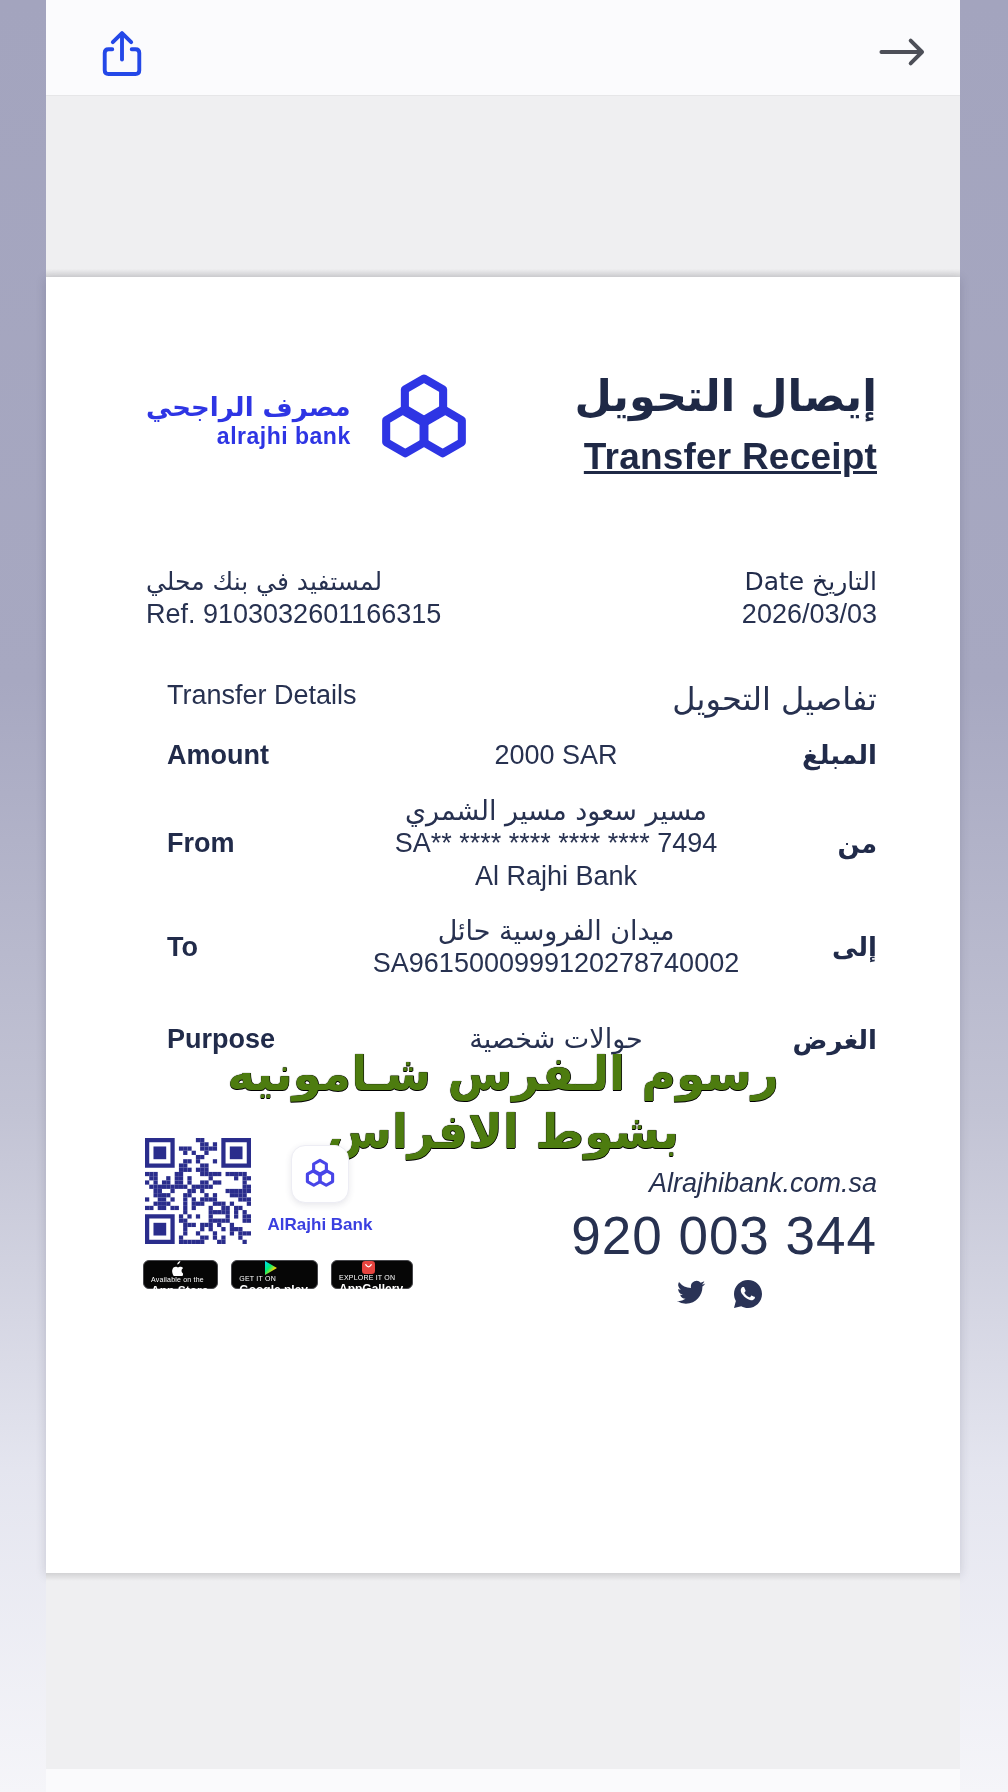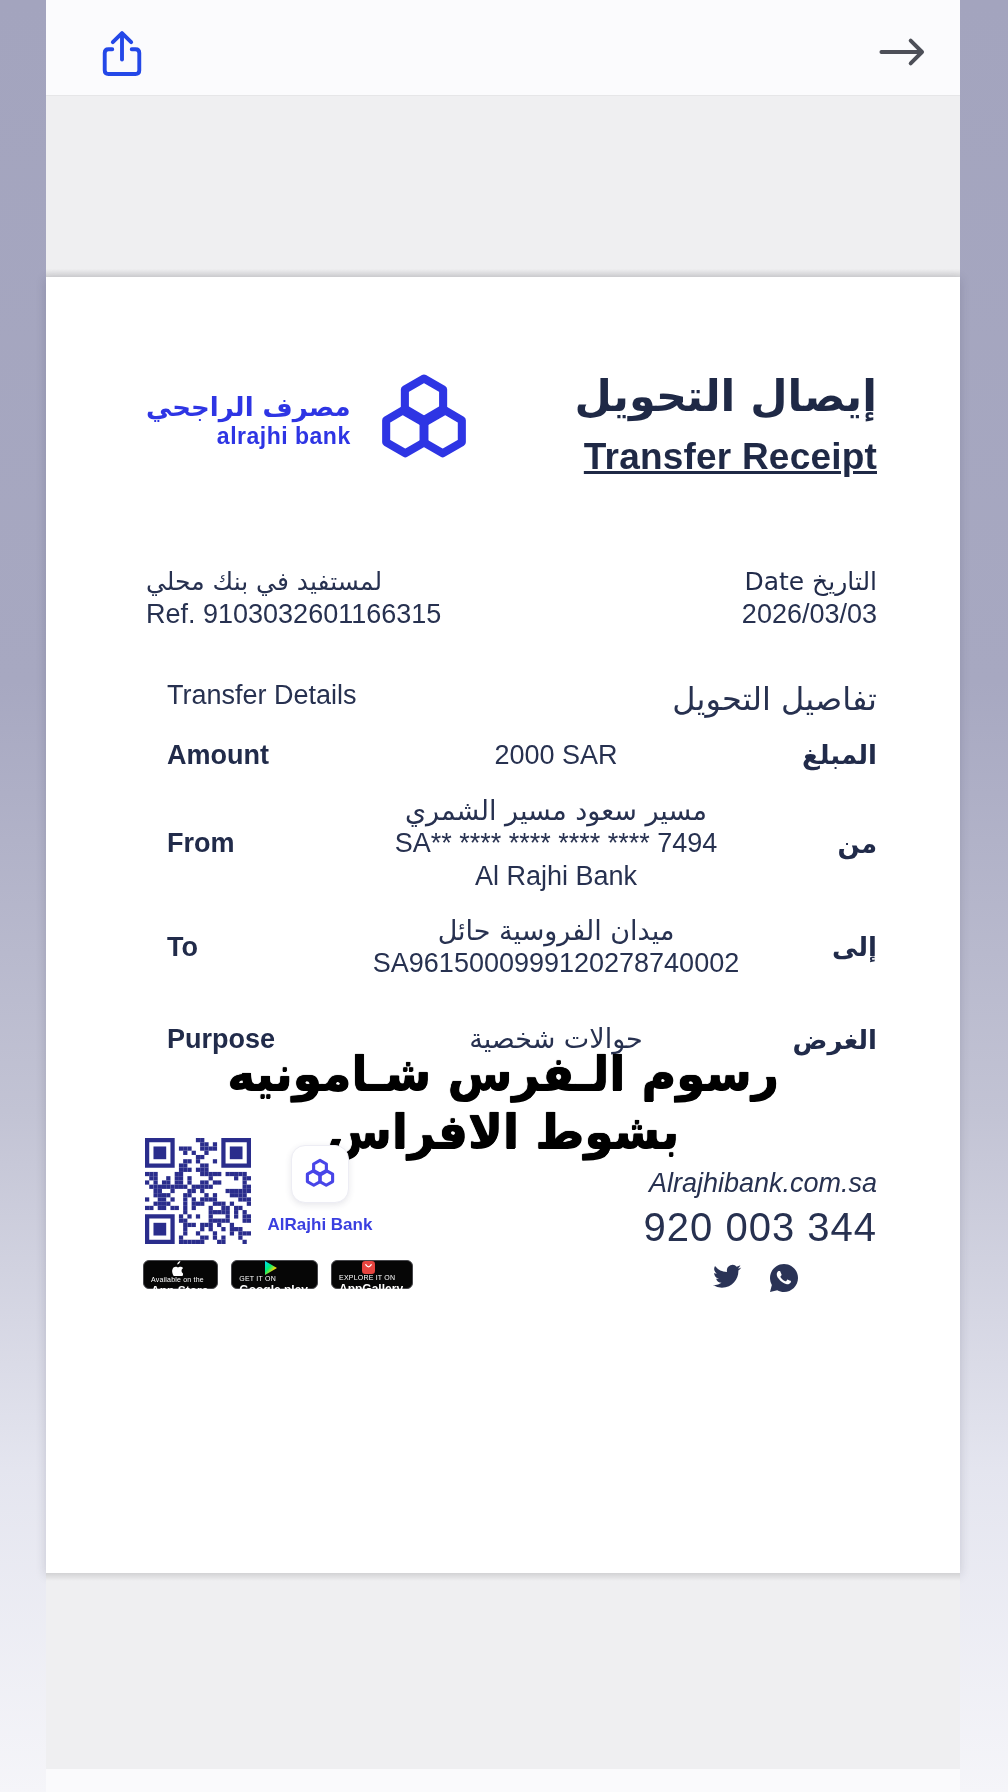--- a/index.html
+++ b/index.html
@@ -52,41 +52,41 @@
   .r-row{position:absolute;left:100px;right:83px;display:flex;align-items:center;}
   .row-amount{top:448px;height:60px;}
   .row-from{top:514px;height:105px;}
   .row-to{top:634px;height:72px;}
   .row-purpose{top:718px;height:60px;align-items:flex-end;}
   .lab-en{width:178px;padding-left:21px;font-size:27px;font-weight:bold;color:#212b4a;flex:none;}
   .lab-ar{width:110px;text-align:right;font-size:26px;font-weight:bold;color:#212b4a;flex:none;}
   .val{flex:1;text-align:center;font-size:27px;line-height:33px;color:#273150;}
 
   .r-stamp{position:absolute;left:0;top:768px;width:100%;text-align:center;
-    font-family:"DejaVu Sans",sans-serif;font-weight:bold;color:#000000;
+    font-family:"DejaVu Sans",sans-serif;font-weight:bold;color:#4d7c0f;
     font-size:47px;line-height:58px;direction:rtl;
     text-shadow:0 0 1px #000,0.6px 0 0 #000,0 0.6px 0 #000;}
 
   
   .r-qr{position:absolute;left:99px;top:861px;width:106px;height:106px;}
   .r-appicon{position:absolute;left:221px;top:868px;width:106px;text-align:center;}
   .appicon-box{width:56px;height:56px;margin:0 auto;border-radius:14px;background:#fff;
     border:1px solid #ededf4;box-shadow:0 2px 6px rgba(60,60,90,0.12);
     display:flex;align-items:center;justify-content:center;}
   .appicon-label{margin-top:12px;font-size:17px;font-weight:bold;color:#3a3fe0;}
   .r-badges{position:absolute;left:97px;top:983px;display:flex;gap:13px;}
   .badge{height:27px;background:#060606;border:1px solid #46464a;border-radius:6px;
     display:flex;align-items:center;padding:0 9px 0 7px;color:#ffffff;flex-direction:column;}
   .badge .bicon{margin-right:6px;display:flex;align-items:center;}
   .badge .btxt{line-height:1;}
   .badge .tag{font-size:7px;letter-spacing:0.2px;display:block;}
   .badge .store{font-size:12px;font-weight:bold;display:block;margin-top:2px;}
   .r-rightfoot{position:absolute;right:83px;top:891px;text-align:right;}
   .website{font-size:27px;color:#273150;font-style:italic;}
-  .phone{font-size:40px;color:#273150;margin-top:6px;letter-spacing:1px;}
+  .phone{font-size:53px;color:#273150;margin-top:6px;letter-spacing:1px;}
   .social{margin-top:14px;display:flex;justify-content:center;gap:28px;padding-right:10px;}
 </style>
 </head>
 <body>
 
 <div class="screen">
 
   <div class="topbar">
     <div class="share-btn">
       <svg width="52" height="54" viewBox="0 0 48 50" fill="none" stroke="#2448e8" stroke-width="3.6" stroke-linecap="round" stroke-linejoin="round">

